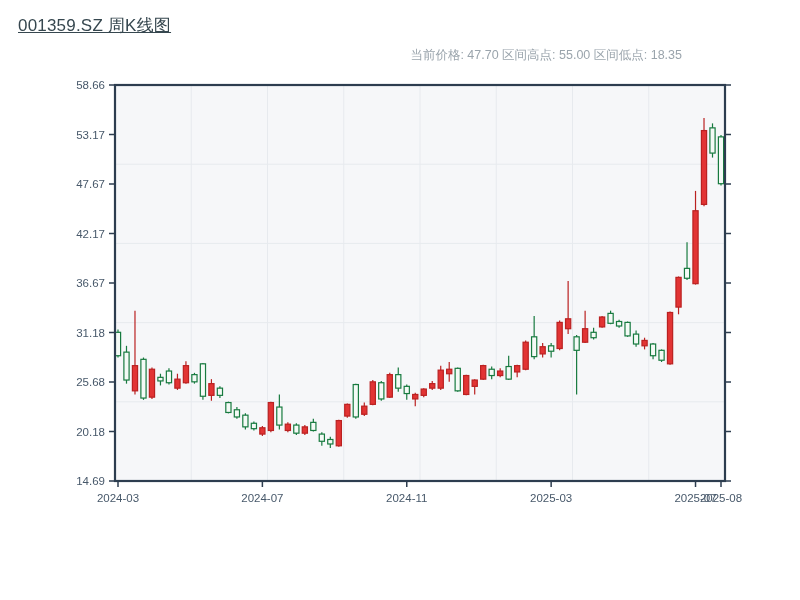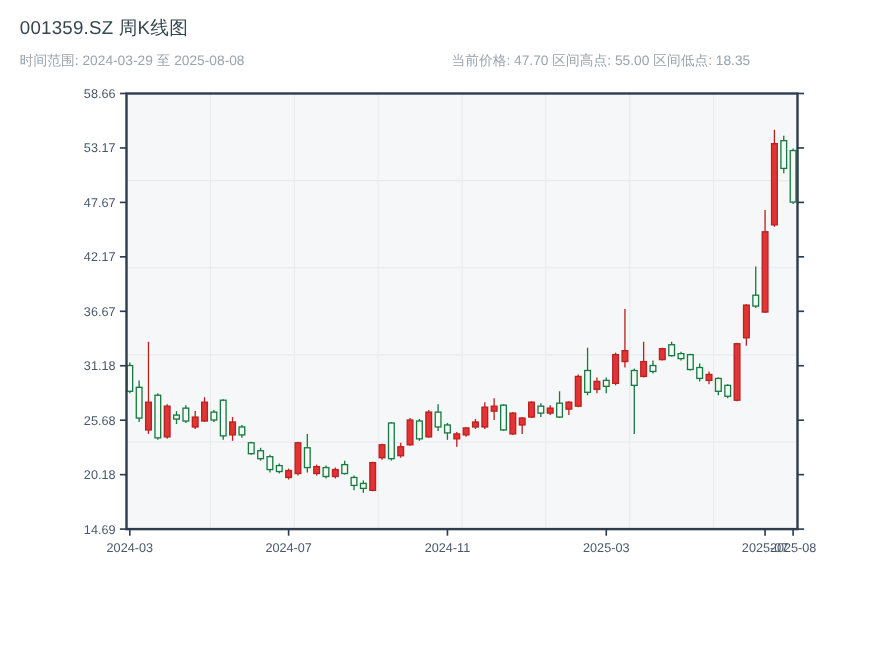--- a/index.html
+++ b/index.html
@@ -1,29 +1,28 @@
 <!DOCTYPE html>
 <html><head>
 <meta charset="utf-8">
 <style>
   html,body{margin:0;padding:0;background:#ffffff;}
   .page{position:relative;width:800px;height:600px;background:#ffffff;overflow:hidden;
         font-family:"Liberation Sans","DejaVu Sans",sans-serif;}
   .title{position:absolute;left:18px;top:14px;font-size:17px;font-weight:500;
-         color:#36474f;letter-spacing:0.2px;}
+         color:#36474f;letter-spacing:0.2px;text-decoration:underline;}
   .sub-left{position:absolute;left:18px;top:47px;font-size:12.5px;color:#9aa4ac;}
   .sub-right{position:absolute;right:118px;top:47px;font-size:12.5px;color:#9aa4ac;text-align:center;}
   svg.chart{position:absolute;left:0;top:0;}
 </style>
 </head>
 <body>
 
 <div class="page">
   <div class="title">001359.SZ 周K线图</div>
-  <div class="sub-left">时间范围: 2024-03-29 至 2025-08-08</div>
   <div class="sub-right">当前价格: 47.70  区间高点: 55.00  区间低点: 18.35</div>
   <svg class="chart" id="chart-svg" width="800" height="600" viewBox="0 0 800 600">
       <rect x="115" y="85" width="610" height="396" fill="#f6f7f9"></rect>
       <g stroke="#e7eaee" stroke-width="1">
         <line x1="191.25" y1="85" x2="191.25" y2="481"></line>
         <line x1="267.5" y1="85" x2="267.5" y2="481"></line>
         <line x1="343.75" y1="85" x2="343.75" y2="481"></line>
         <line x1="420" y1="85" x2="420" y2="481"></line>
         <line x1="496.25" y1="85" x2="496.25" y2="481"></line>
         <line x1="572.5" y1="85" x2="572.5" y2="481"></line>

